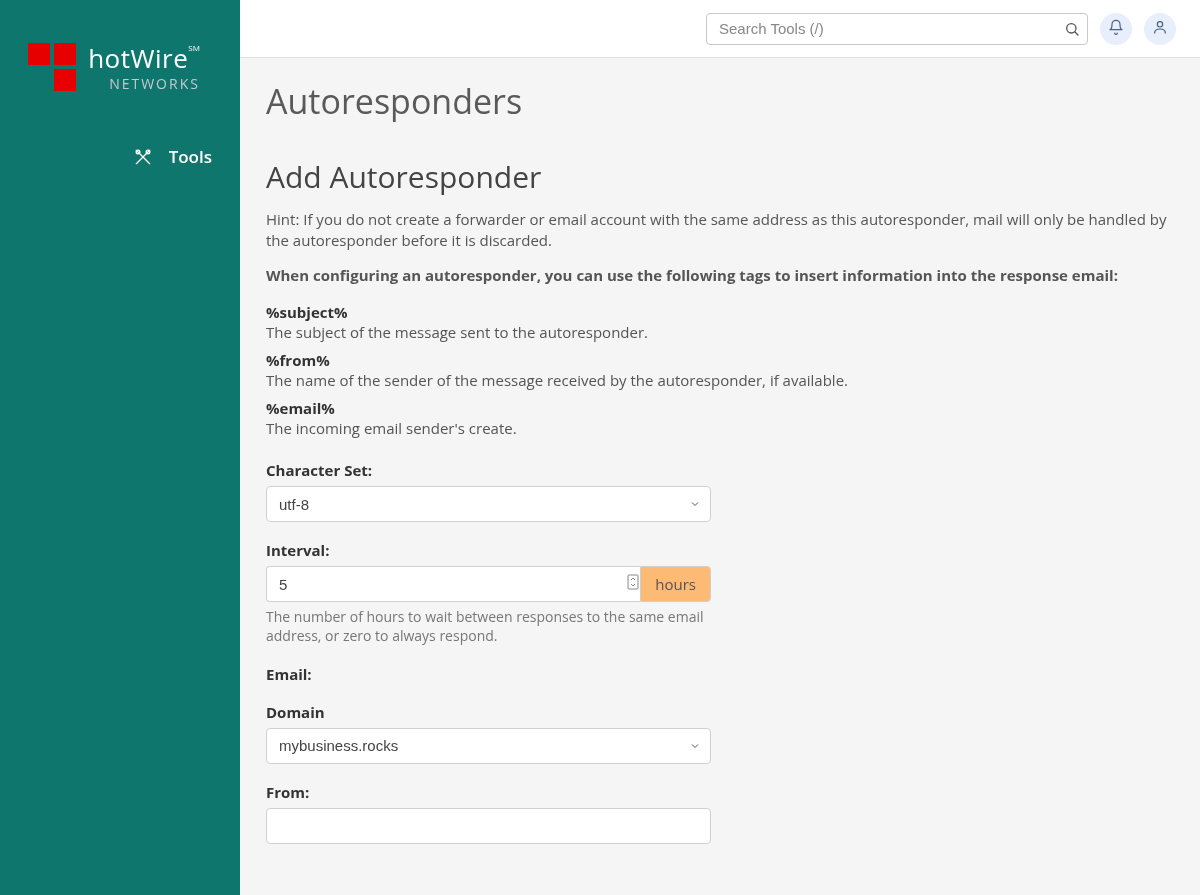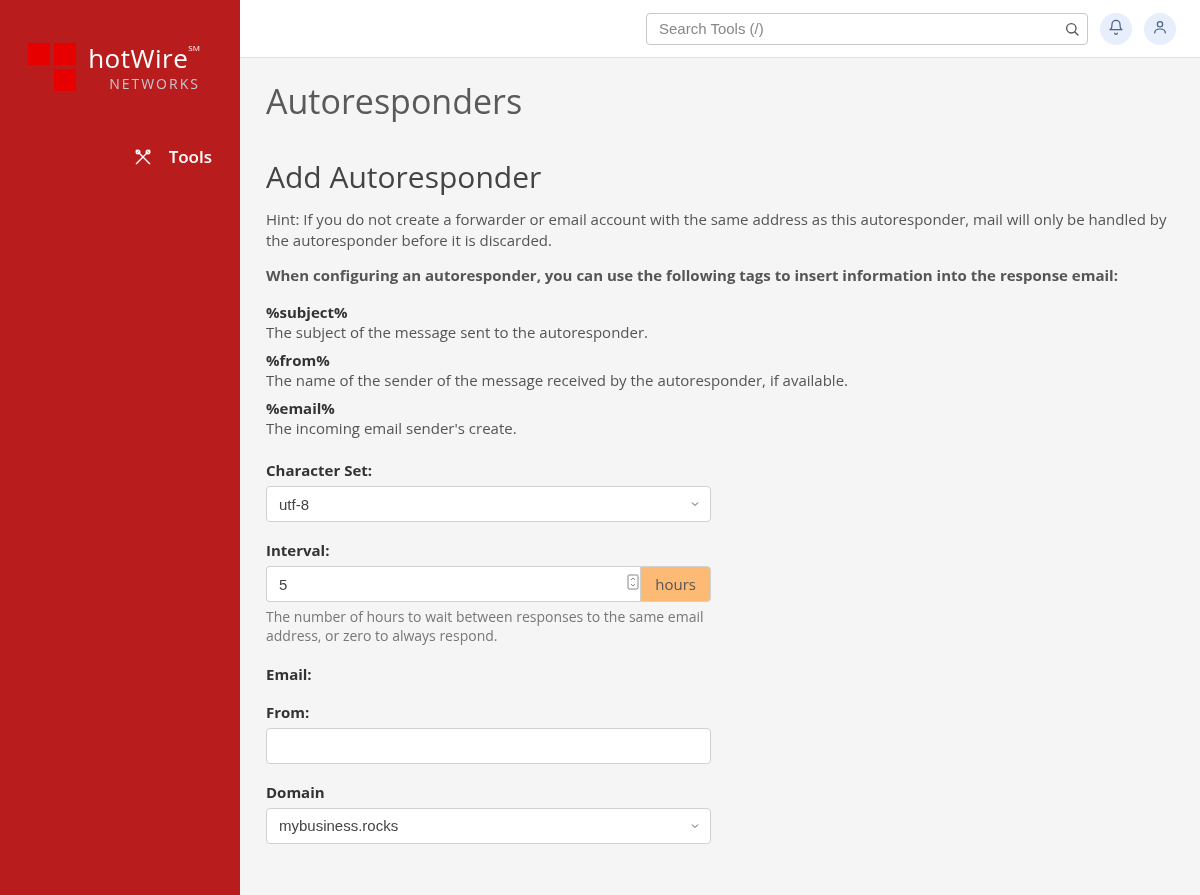--- a/index.html
+++ b/index.html
@@ -9,21 +9,21 @@
       width: 1200px;
       height: 895px;
       overflow: hidden;
       color: #4a4a4a;
     }
     .app { display: flex; height: 100%; }
     
     
     .sidebar {
       width: 240px;
-      background: #b91c1c;
+      background: #0f766e;
       flex-shrink: 0;
       padding-top: 40px;
     }
     .logo-block { padding: 0 28px 40px 28px; }
     .logo-squares { display: inline-block; vertical-align: middle; width: 48px; position: relative; height: 48px; }
     .sq { position: absolute; background: #e60000; }
     .sq1 { left: 0; top: 0; width: 22px; height: 22px; }
     .sq2 { left: 26px; top: 0; width: 22px; height: 22px; }
     .sq3 { left: 26px; top: 26px; width: 22px; height: 22px; }
     .logo-text-block { display: inline-block; vertical-align: middle; margin-left: 8px; }
@@ -50,21 +50,21 @@
       height: 58px;
       display: flex;
       align-items: center;
       justify-content: flex-end;
       padding-right: 24px;
       gap: 12px;
       border-bottom: 1px solid #e2e2e2;
     }
     .search-wrap {
       position: relative;
-      width: 442px;
+      width: 382px;
     }
     .search-input {
       width: 100%;
       height: 32px;
       border: 1px solid #c9c9c9;
       border-radius: 4px;
       padding: 0 34px 0 12px;
       font-size: 15px;
       color: #555;
     }
@@ -260,34 +260,34 @@
             <span class="input-addon">hours</span>
           </div>
           <div class="help-text">The number of hours to wait between responses to the same email address, or zero to always respond.</div>
         </div>
 
         <div class="form-group">
           <label class="form-label">Email:</label>
         </div>
 
         <div class="form-group">
-          <label class="form-label">From:</label>
-          <input class="form-control" type="text" value="" style="">
-        </div>
-
-        <div class="form-group">
           <label class="form-label">Domain</label>
           <div class="select-wrap">
             <select class="form-select">
               <option>mybusiness.rocks</option>
             </select>
             <span class="select-caret">
               <svg width="12" height="12" viewBox="0 0 24 24" fill="none" stroke="currentColor" stroke-width="2">
                   <polyline points="6 9 12 15 18 9"></polyline>
                 </svg>
             </span>
           </div>
         </div>
 
+        <div class="form-group">
+          <label class="form-label">From:</label>
+          <input class="form-control" type="text" value="" style="">
+        </div>
+
       </div>
     </div>
   </div>
 </div>
 
 </body></html>

